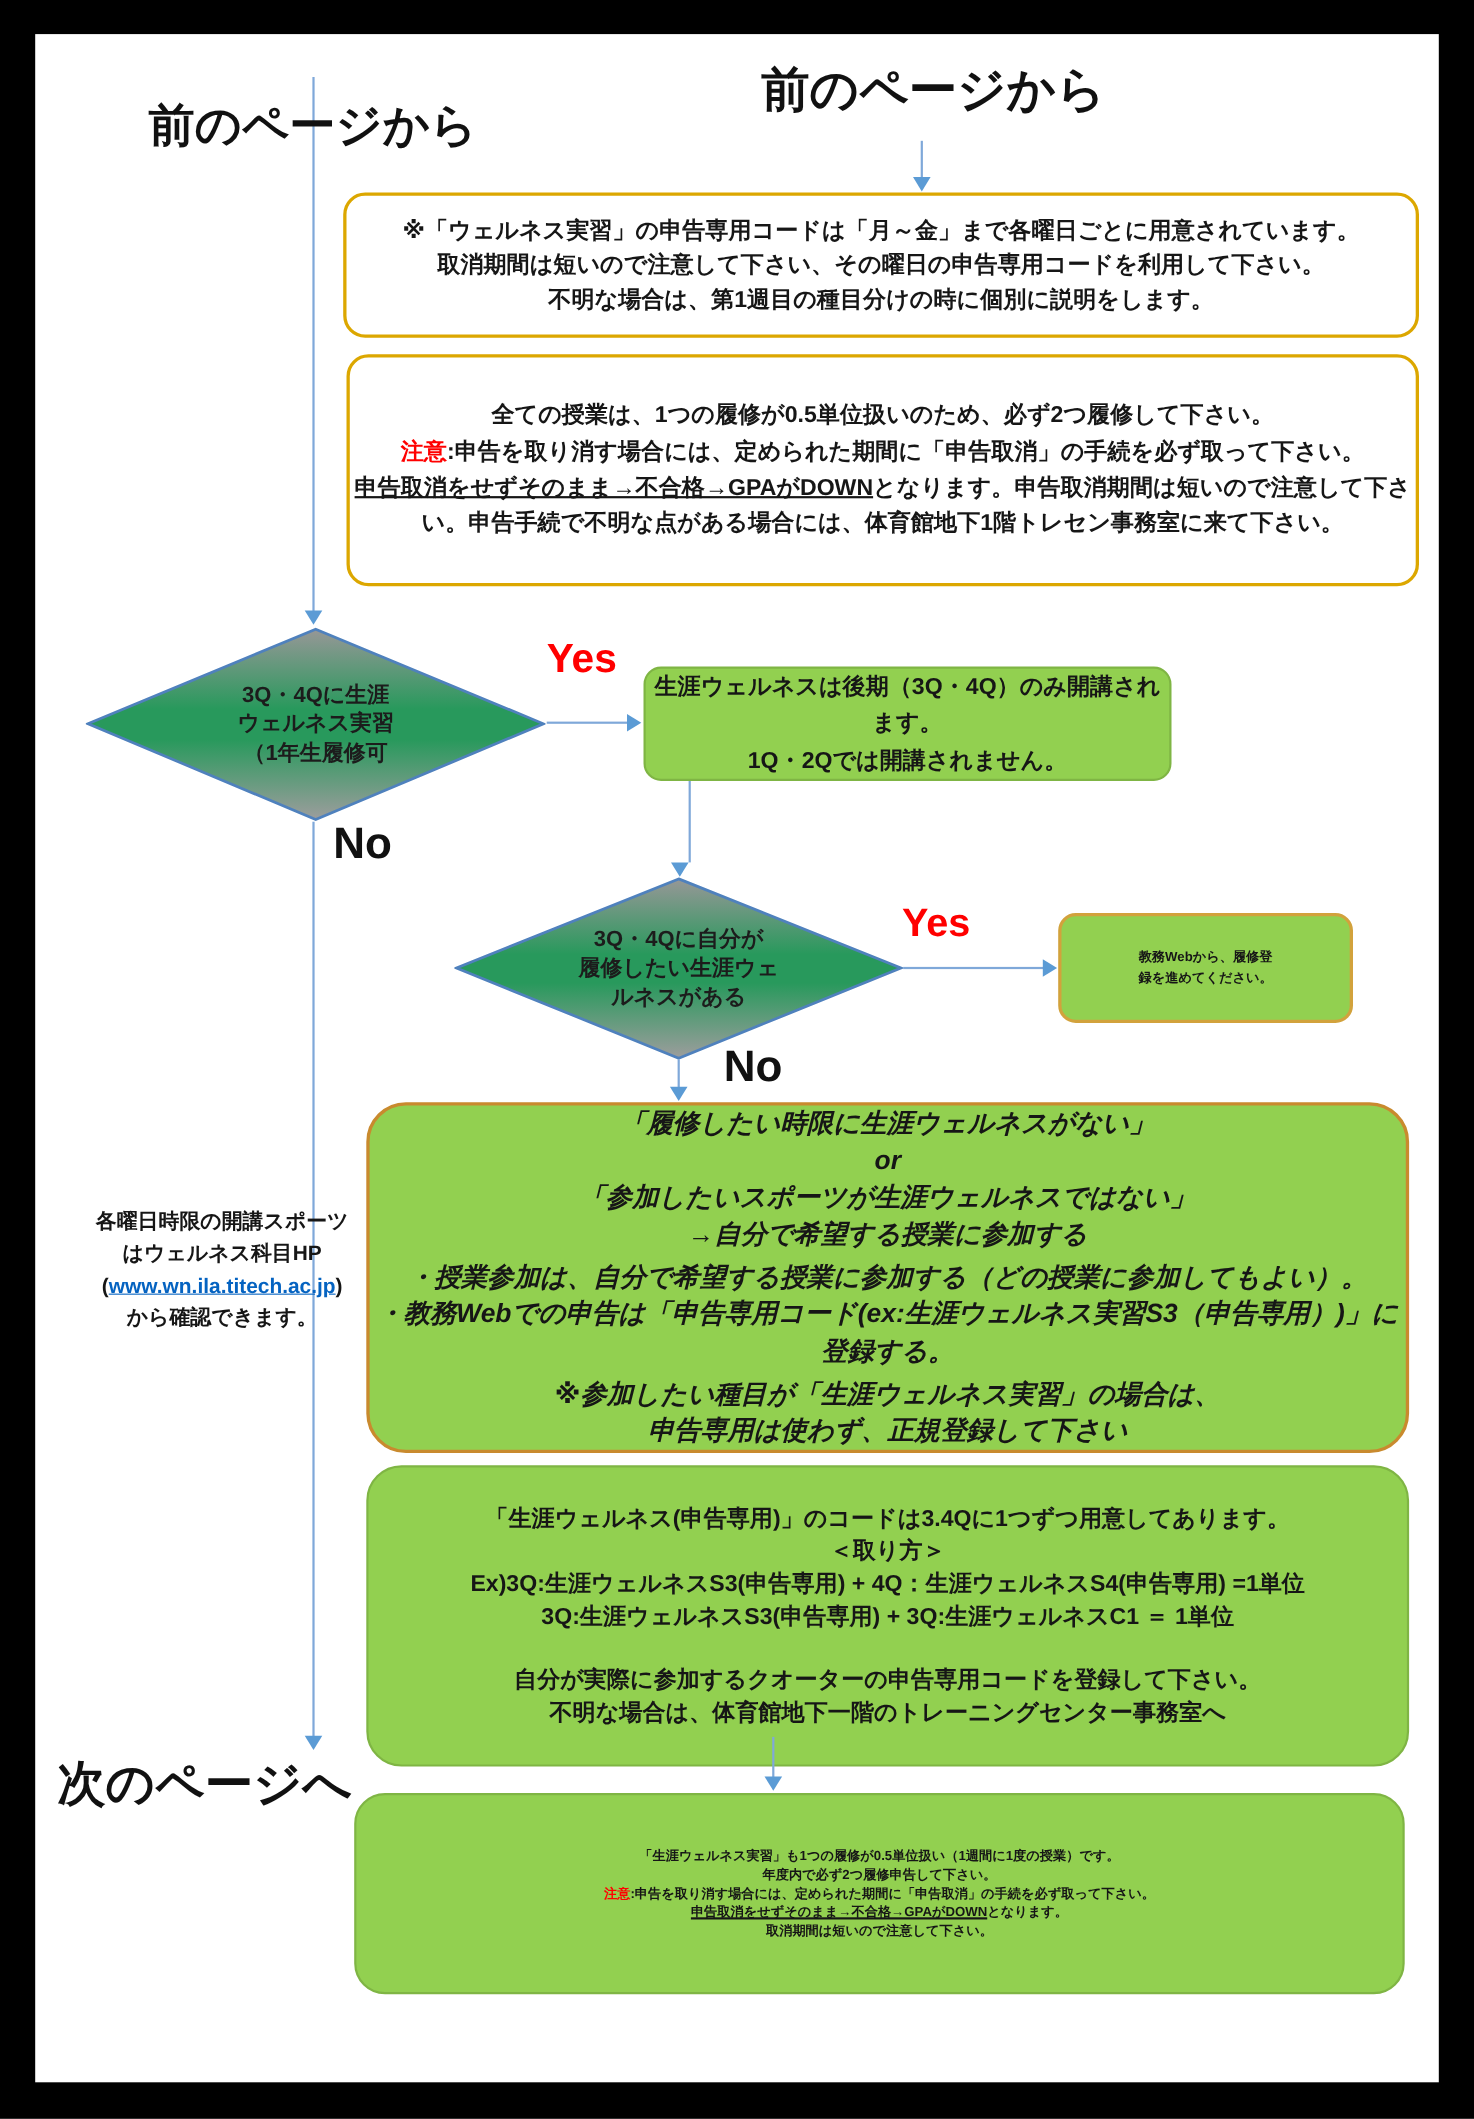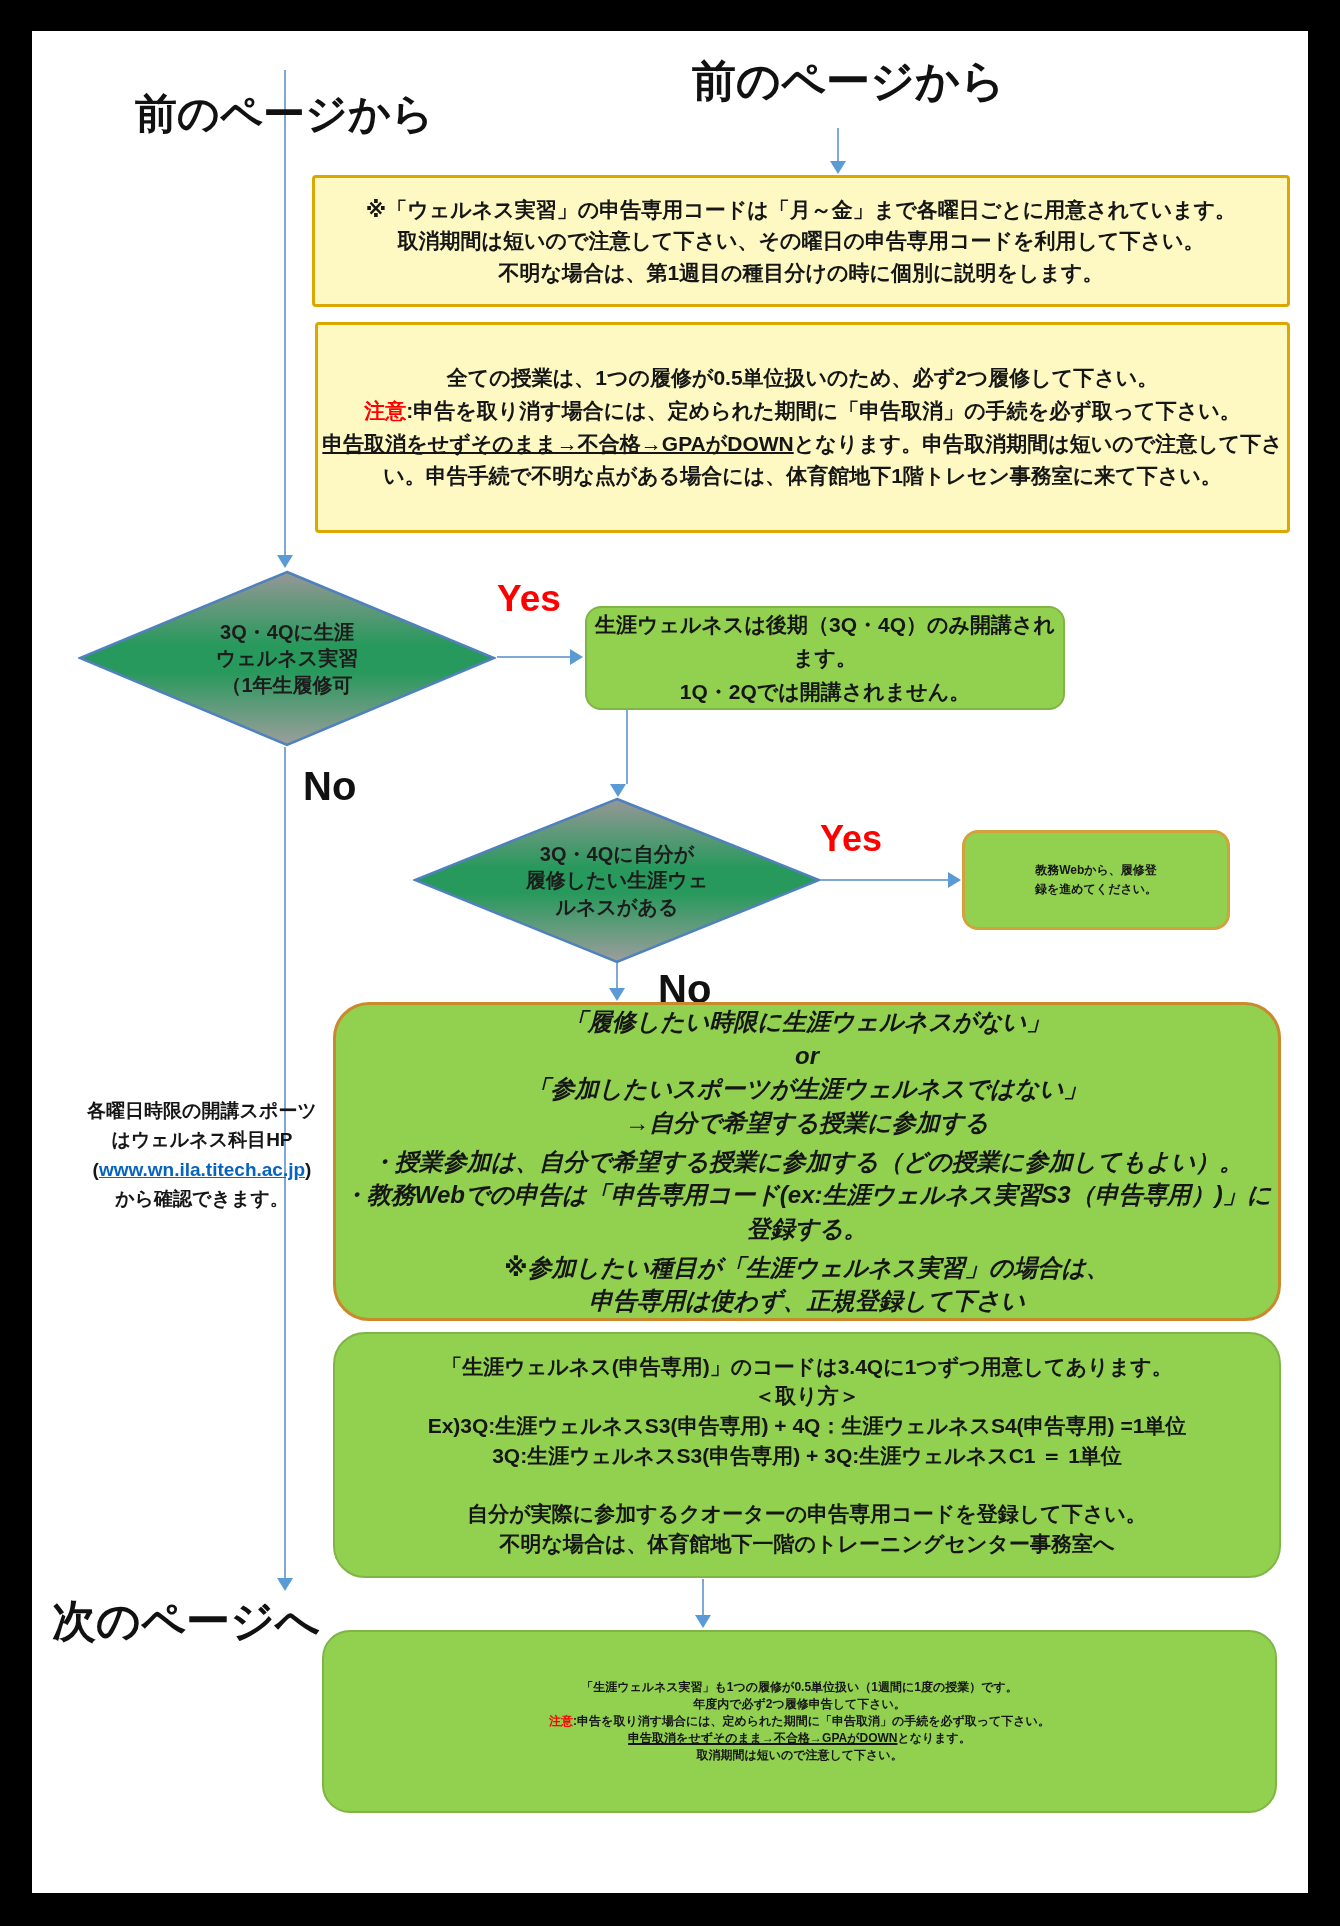--- a/index.html
+++ b/index.html
@@ -9,32 +9,32 @@
   .abs{position:absolute;}
   .biglabel{font-weight:700;color:#111;white-space:nowrap;}
   .vline{width:2px;background:#7fa8d9;}
   .hline{height:2px;background:#7fa8d9;}
   .head-down{width:0;height:0;border-left:8px solid transparent;border-right:8px solid transparent;
              border-top:13px solid #5b9bd5;}
   .head-right{width:0;height:0;border-top:8px solid transparent;border-bottom:8px solid transparent;
               border-left:13px solid #5b9bd5;}
   .box{box-sizing:border-box;display:flex;flex-direction:column;justify-content:center;
        text-align:center;font-weight:700;color:#161616;}
-  .ybox{background:#fef9c3;border:3px solid #dca700;border-radius:4px;font-size:21px;line-height:1.5;}
+  .ybox{background:#ffffff;border:3px solid #dca700;border-radius:20px;font-size:21px;line-height:1.5;}
   .gbox{background:#92d050;font-size:12px;}
   .border-orange{border:3px solid #c98a2e;}
   .border-green{border:2px solid #7fb544;}
   .border-tan{border:3px solid #d2a23c;}
   .red{color:#ff0000;}
   .ul{text-decoration:underline;text-decoration-thickness:2px;}
   .dtext{position:absolute;left:0;top:0;right:0;bottom:0;display:flex;flex-direction:column;
          justify-content:center;text-align:center;font-weight:700;color:#1c1c1c;
          font-size:20px;line-height:1.32;}
   .yes{font-size:37px;font-weight:700;color:#ff0000;white-space:nowrap;}
-  .no{font-size:40px;font-weight:700;color:#111;white-space:nowrap;margin-top:19px;}
+  .no{font-size:40px;font-weight:700;color:#111;white-space:nowrap;}
   .spacer{height:28px;}
   #sidenote{font-size:19px;font-weight:700;color:#161616;line-height:1.55;text-align:center;}
   #sidenote a{color:#0563c1;text-decoration:underline;font-weight:700;}
 </style>
 </head>
 <body>
 
 <div id="canvas">
   <div id="sheet"></div>
 
@@ -134,21 +134,21 @@
     <div>申告専用は使わず、正規登録して下さい</div>
   </div>
 
   <div id="sidenote" class="abs" style="left:57px;top:1096px;width:290px;">
     <div>各曜日時限の開講スポーツ</div>
     <div>はウェルネス科目HP</div>
     <div><span>(</span><a href="#">www.wn.ila.titech.ac.jp</a><span>)</span></div>
     <div>から確認できます。</div>
   </div>
 
-  <div class="abs box gbox border-green" style="left:333px;top:1332px;width:948px;height:246px;font-size:21px;line-height:1.42;border-radius:32px;">
+  <div class="abs box gbox border-green" style="left:333px;top:1332px;width:948px;height:274px;font-size:21px;line-height:1.42;border-radius:32px;">
     <div>「生涯ウェルネス(申告専用)」のコードは3.4Qに1つずつ用意してあります。</div>
     <div>＜取り方＞</div>
     <div>Ex)3Q:生涯ウェルネスS3(申告専用) + 4Q：生涯ウェルネスS4(申告専用) =1単位</div>
     <div>3Q:生涯ウェルネスS3(申告専用) + 3Q:生涯ウェルネスC1 ＝ 1単位</div>
     <div class="spacer"></div>
     <div>自分が実際に参加するクオーターの申告専用コードを登録して下さい。</div>
     <div>不明な場合は、体育館地下一階のトレーニングセンター事務室へ</div>
   </div>
 
   <div class="abs vline" style="left:702px;top:1579px;height:37px;"></div>

